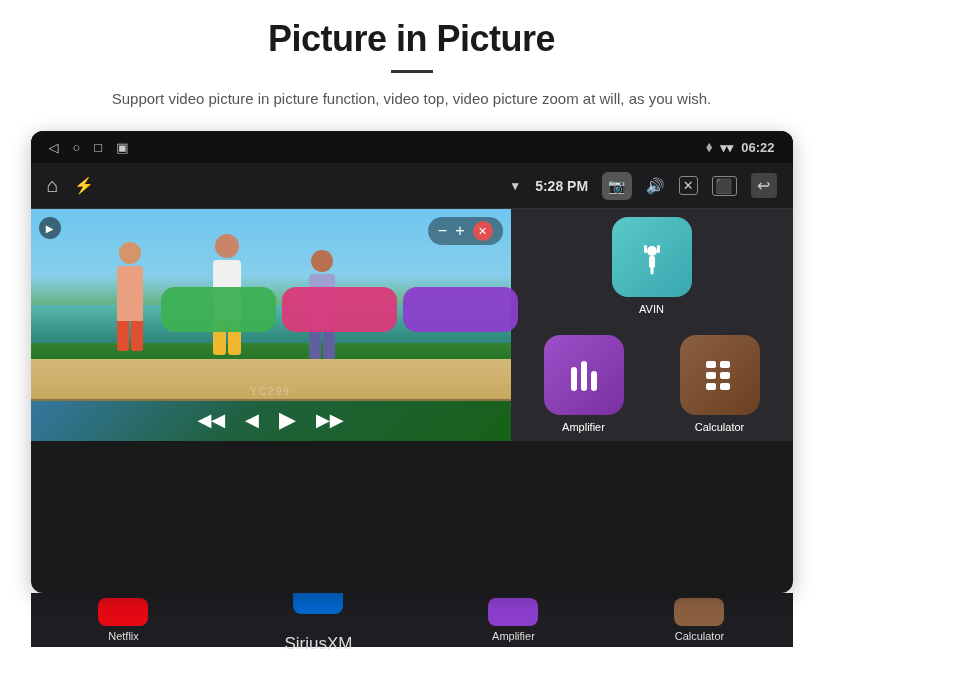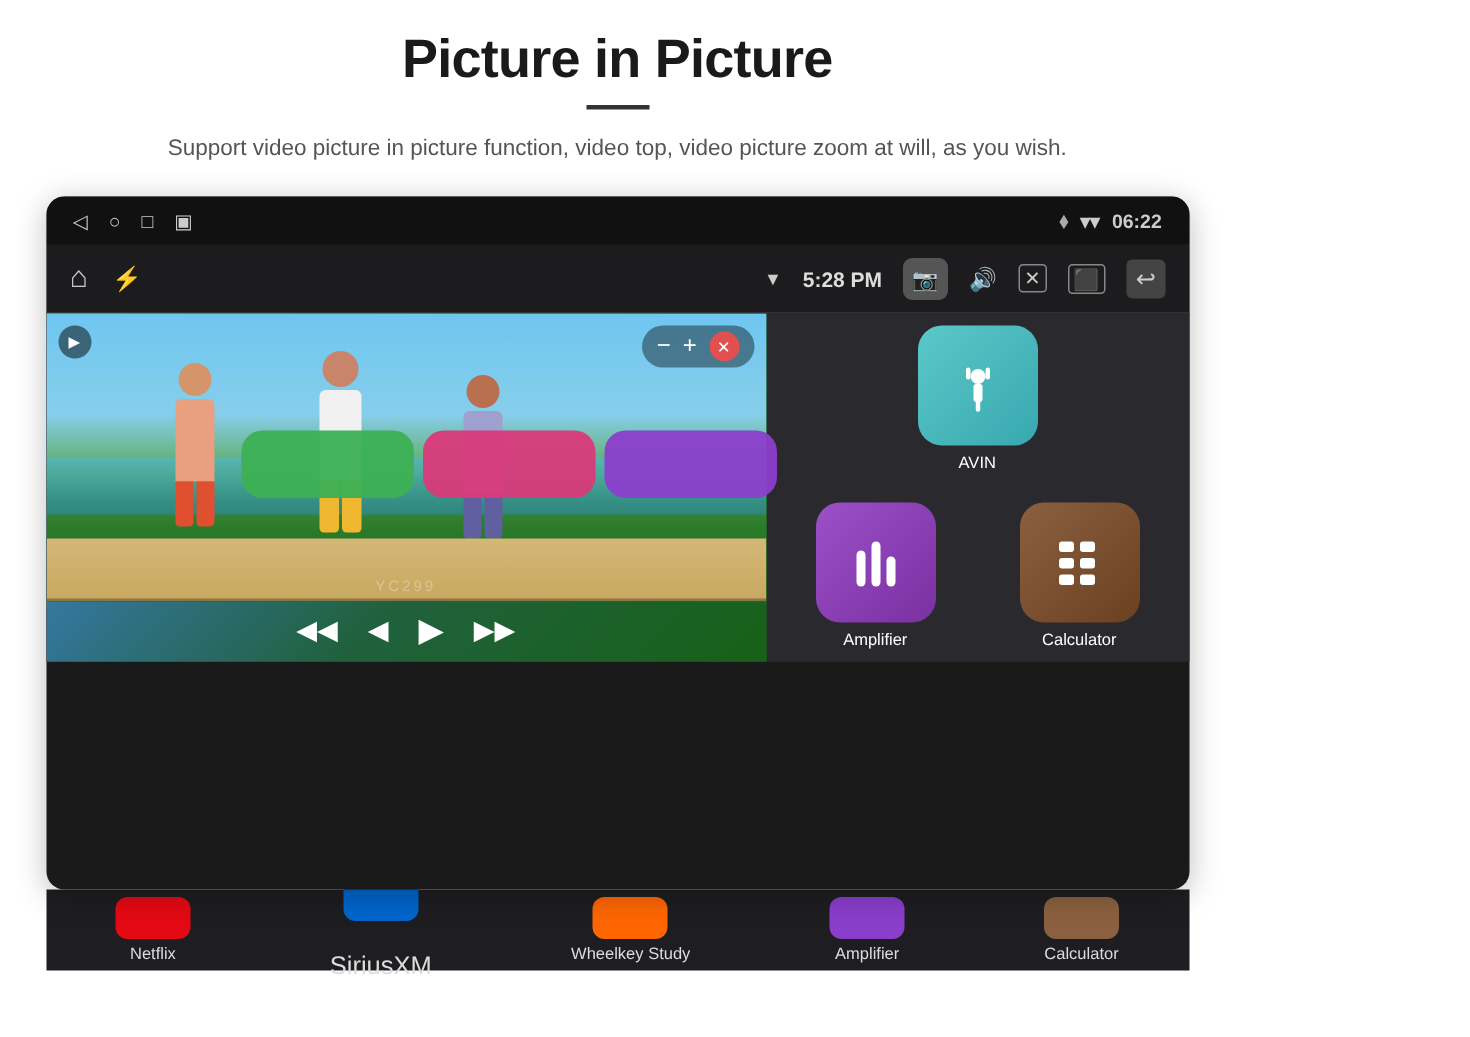--- a/index.html
+++ b/index.html
@@ -525,24 +525,20 @@
     <div class="apps-bottom-row">
       <div class="bottom-label-item">
         <div style="width:50px;height:28px;background:#E50914;border-radius:8px;"></div>
         <span style="color:#ddd;font-size:11px;margin-top:2px;">Netflix</span>
       </div>
       <div class="bottom-label-item">
         <div style="width:50px;height:28px;background:#0066CC;border-radius:8px;"></div>
         <span style="color:#ddd;font-size:17px;margin-top:18px;">SiriusXM</span>
       </div>
       <div class="bottom-label-item">
-        <div style="width:50px;height:28px;background:#FF6600;border-radius:8px;"></div>
-        <span style="color:#ddd;font-size:11px;margin-top:2px;">Wheelkey Study</span>
-      </div>
-      <div class="bottom-label-item">
         <div style="width:50px;height:28px;background:#8B3ECC;border-radius:8px;"></div>
         <span style="color:#ddd;font-size:11px;margin-top:2px;">Amplifier</span>
       </div>
       <div class="bottom-label-item">
         <div style="width:50px;height:28px;background:#8B6040;border-radius:8px;"></div>
         <span style="color:#ddd;font-size:11px;margin-top:2px;">Calculator</span>
       </div>
     </div>
   </div>
 </div>

